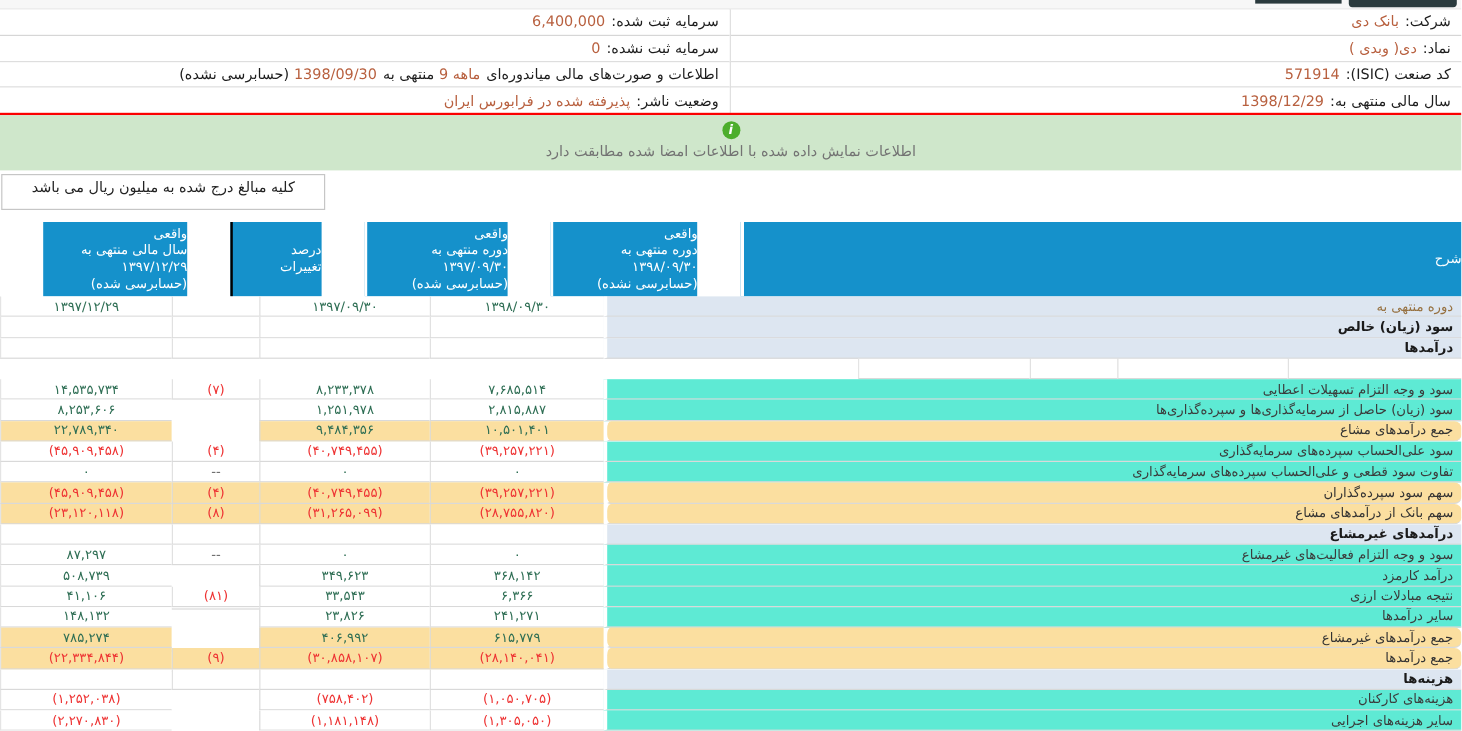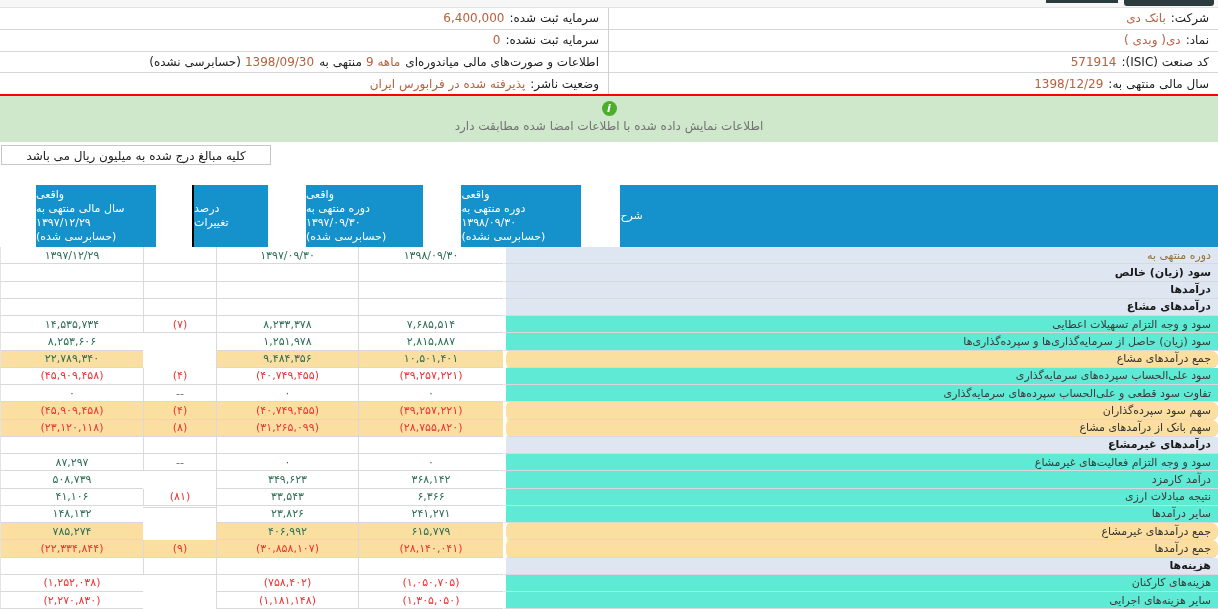--- a/index.html
+++ b/index.html
@@ -24,26 +24,26 @@
   .plain-part { margin-right:4px; }
 
   .red-line { position:absolute; top:94px; left:0; width:1218px; height:2px; background:#fb0000; }
 
   
   .banner { position:absolute; top:96px; left:0; width:1218px; height:46px; background:#cfe7cb; text-align:center; }
   .info-icon { display:inline-block; margin-top:5px; width:15px; height:15px; border-radius:50%; background:#4cae2c; color:#fff; font-size:11px; line-height:15px; font-weight:bold; font-style:italic; }
   .banner-text { font-size:12px; color:#737373; margin-top:3px; }
 
   
-  .unit-box { position:absolute; top:145px; left:1px; width:270px; height:20px; background:#fff; border:1px solid #c6c6c6; text-align:center; line-height:20px; font-size:12px; color:#222; }
+  .unit-box { position:absolute; top:145px; left:1px; width:270px; height:30px; background:#fff; border:1px solid #c6c6c6; text-align:center; line-height:20px; font-size:12px; color:#222; }
 
   
   .fin-table { position:absolute; top:185px; left:0; width:1218px; direction:rtl; }
   .thead { display:flex; direction:rtl; height:62px; }
-  .th { background:#1591cb; color:#fff; font-size:11px; display:flex; flex-direction:column; align-items:flex-end; justify-content:center; line-height:14px;margin-left:36px; }
+  .th { background:#1591cb; color:#fff; font-size:11px; display:flex; flex-direction:column; align-items:flex-start; justify-content:center; line-height:14px;margin-left:36px; }
   .th div { direction:ltr; unicode-bidi:plaintext; }
   .th.desc { width:715px; border-left:3px solid #fff; }
   .th.c1 { width:145px; border-left:2px solid #fff; }
   .th.c2 { width:142px; border-left:2px solid #fff; }
   .th.c3 { width:90px;  border-left:2px solid #000000; }
   .th.c4 { width:143px; }
 
   .tbody { display:flex; flex-direction:column; }
   .tr { display:flex; direction:rtl; height:17.25px; }
   .td { display:flex; align-items:center; justify-content:center; font-size:11px; border-bottom:1px solid #d9d9d9; background:#fff; overflow:hidden; }
@@ -171,21 +171,20 @@
           <div class="td num c4"></div>
         </div>
         <div class="tr section">
           <div class="td desc">درآمدها</div>
           <div class="td num c1"></div>
           <div class="td num c2"></div>
           <div class="td num c3"></div>
           <div class="td num c4"></div>
         </div>
         <div class="tr section">
-          <div class="td desc">درآمدهای مشاع</div>
           <div class="td num c1"></div>
           <div class="td num c2"></div>
           <div class="td num c3"></div>
           <div class="td num c4"></div>
         </div>
         <div class="tr normal">
           <div class="td desc">سود و وجه التزام تسهیلات اعطایی</div>
           <div class="td num c1">۷,۶۸۵,۵۱۴</div>
           <div class="td num c2">۸,۲۳۳,۳۷۸</div>
           <div class="td num c3 neg">(۷)</div>

